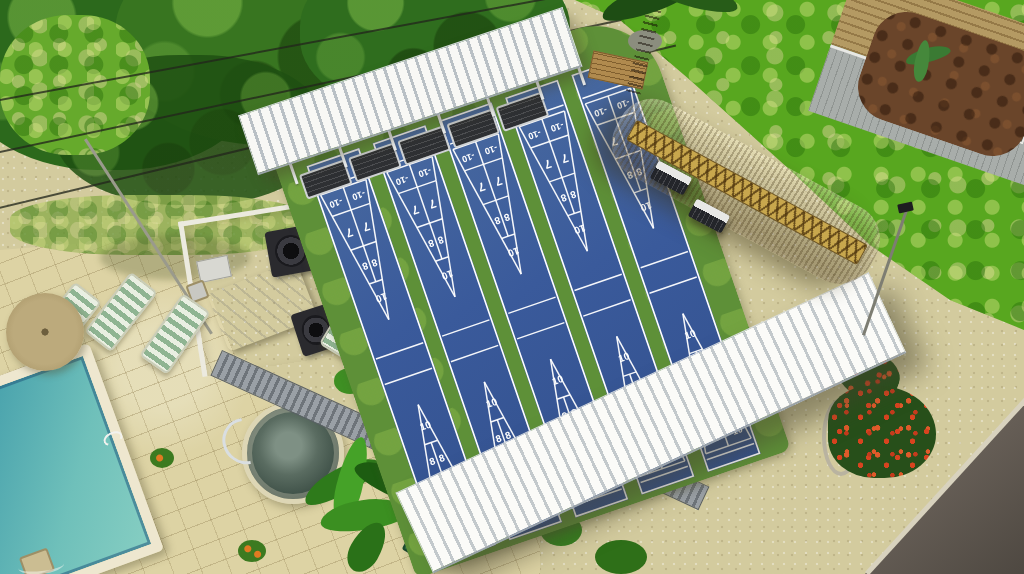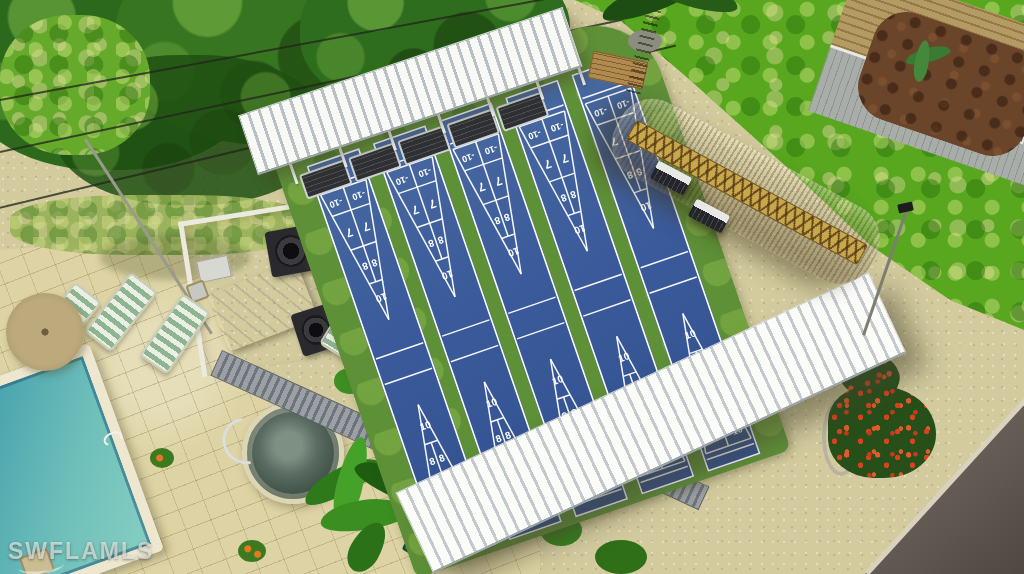--- a/index.html
+++ b/index.html
@@ -435,15 +435,14 @@
               background-image:repeating-linear-gradient(0deg,rgba(20,12,5,.5) 0 2px,transparent 2px 7px);"></div>
   <div class="leaf" style="left:600px;top:-12px;width:92px;height:26px;background:#1e4d14;transform:rotate(-18deg);z-index:5;"></div>
   <div class="leaf" style="left:655px;top:-16px;width:84px;height:24px;background:#275c18;transform:rotate(14deg);z-index:5;"></div>
   <div class="plant" style="left:628px;top:30px;width:34px;height:22px;background:#8b8d7e;z-index:4;"></div>
   <div class="abs" style="left:590px;top:56px;width:54px;height:26px;transform:rotate(12deg);z-index:4;background:#b08a4e;border:1px solid #7c5c2c;
               background-image:repeating-linear-gradient(0deg,transparent 0 4px,rgba(90,60,20,.55) 4px 5px);"></div>
 
   <div class="abs" style="left:905px;top:210px;width:2.5px;height:132px;background:#7d7d72;transform:rotate(19deg);transform-origin:0 0;z-index:5;"></div>
   <div class="abs" style="left:898px;top:203px;width:15px;height:9px;background:#1d1d20;transform:rotate(-12deg);border-radius:1px;z-index:5;"></div>
 
-  <div class="watermark">SWFLAMLS</div>
   <div class="abs" style="left:18px;top:558px;width:46px;height:13px;border-bottom:3px solid rgba(250,250,244,.5);border-radius:50%;transform:rotate(-6deg);z-index:9;"></div>
 </div>
 
 </body></html>

